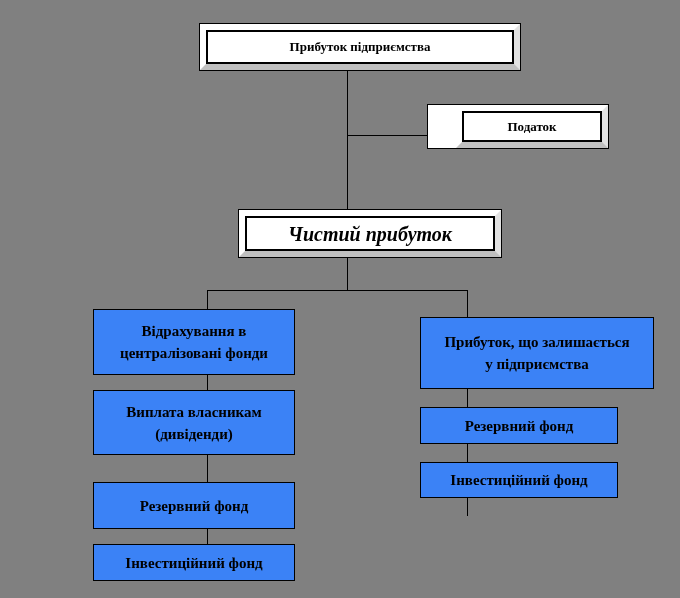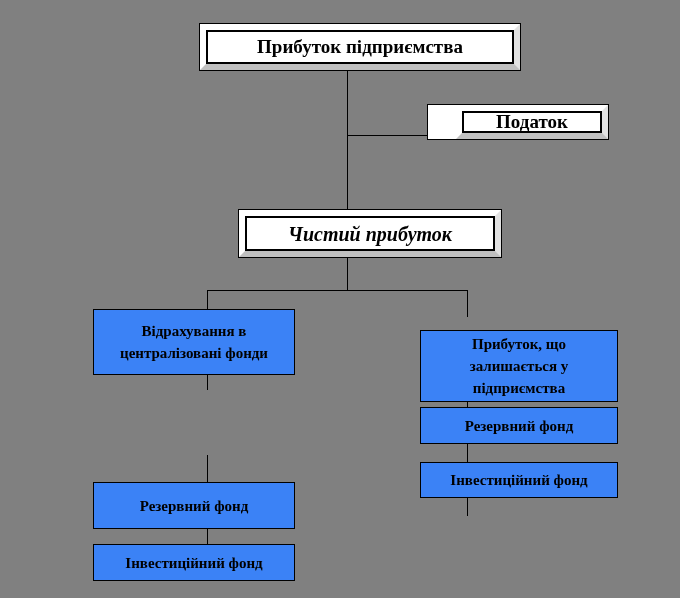--- a/index.html
+++ b/index.html
@@ -14,21 +14,21 @@
     font-weight:bold;font-size:15px;line-height:22px;
   }
   .box3d{position:absolute;box-sizing:border-box;border:1px solid #000;background:#fff;}
   .bevel{
     width:100%;height:100%;box-sizing:border-box;border-style:solid;border-width:6px;
     border-color:#ffffff #e2e2e2 #c0c0c0 #ffffff;
   }
   .inner{
     width:100%;height:100%;box-sizing:border-box;border:2px solid #000;background:#fff;
     display:flex;align-items:center;justify-content:center;text-align:center;
-    font-weight:bold;font-size:19px;line-height:20px;
+    font-weight:bold;font-size:13px;line-height:20px;
   }
   .italic .inner{font-style:italic;font-size:20px;}
   .pad-wide{padding:0 22px;}
 </style>
 </head>
 <body>
 
 <div class="canvas">
 
   <div class="line" style="left:347px;top:71px;width:1px;height:138px;"></div>
@@ -43,33 +43,34 @@
   <div class="line" style="left:467px;top:389px;width:1px;height:18px;"></div>
   <div class="line" style="left:467px;top:444px;width:1px;height:18px;"></div>
   <div class="line" style="left:467px;top:498px;width:1px;height:18px;"></div>
 
   <div class="box3d" style="left:199px;top:23px;width:322px;height:48px;">
     <div class="bevel">
       <div class="inner">Прибуток підприємства</div>
     </div>
   </div>
 
-  <div class="box3d" style="left:427px;top:104px;width:182px;height:36px;padding-left:28px;">
+  <div class="box3d" style="left:427px;top:104px;width:182px;height:45px;padding-left:28px;">
     <div class="bevel">
       <div class="inner">Податок</div>
     </div>
   </div>
 
   <div class="box3d italic" style="left:238px;top:209px;width:264px;height:49px;">
     <div class="bevel">
       <div class="inner">Чистий прибуток</div>
     </div>
   </div>
 
   <div class="box" style="left:93px;top:309px;width:202px;height:66px;">Відрахування в централізовані фонди</div>
+  <div class="box" style="left:93px;top:390px;width:202px;height:65px;">Виплата власникам (дивіденди)</div>
   <div class="box" style="left:93px;top:482px;width:202px;height:47px;">Резервний фонд</div>
   <div class="box" style="left:93px;top:544px;width:202px;height:37px;">Інвестиційний фонд</div>
 
-  <div class="box pad-wide" style="left:420px;top:330px;width:198px;height:72px;">Прибуток, що залишається у підприємства</div>
+  <div class="box pad-wide" style="left:420px;top:317px;width:234px;height:72px;">Прибуток, що залишається у підприємства</div>
   <div class="box" style="left:420px;top:407px;width:198px;height:37px;">Резервний фонд</div>
   <div class="box" style="left:420px;top:462px;width:198px;height:36px;">Інвестиційний фонд</div>
 
 </div>
 
 </body></html>

